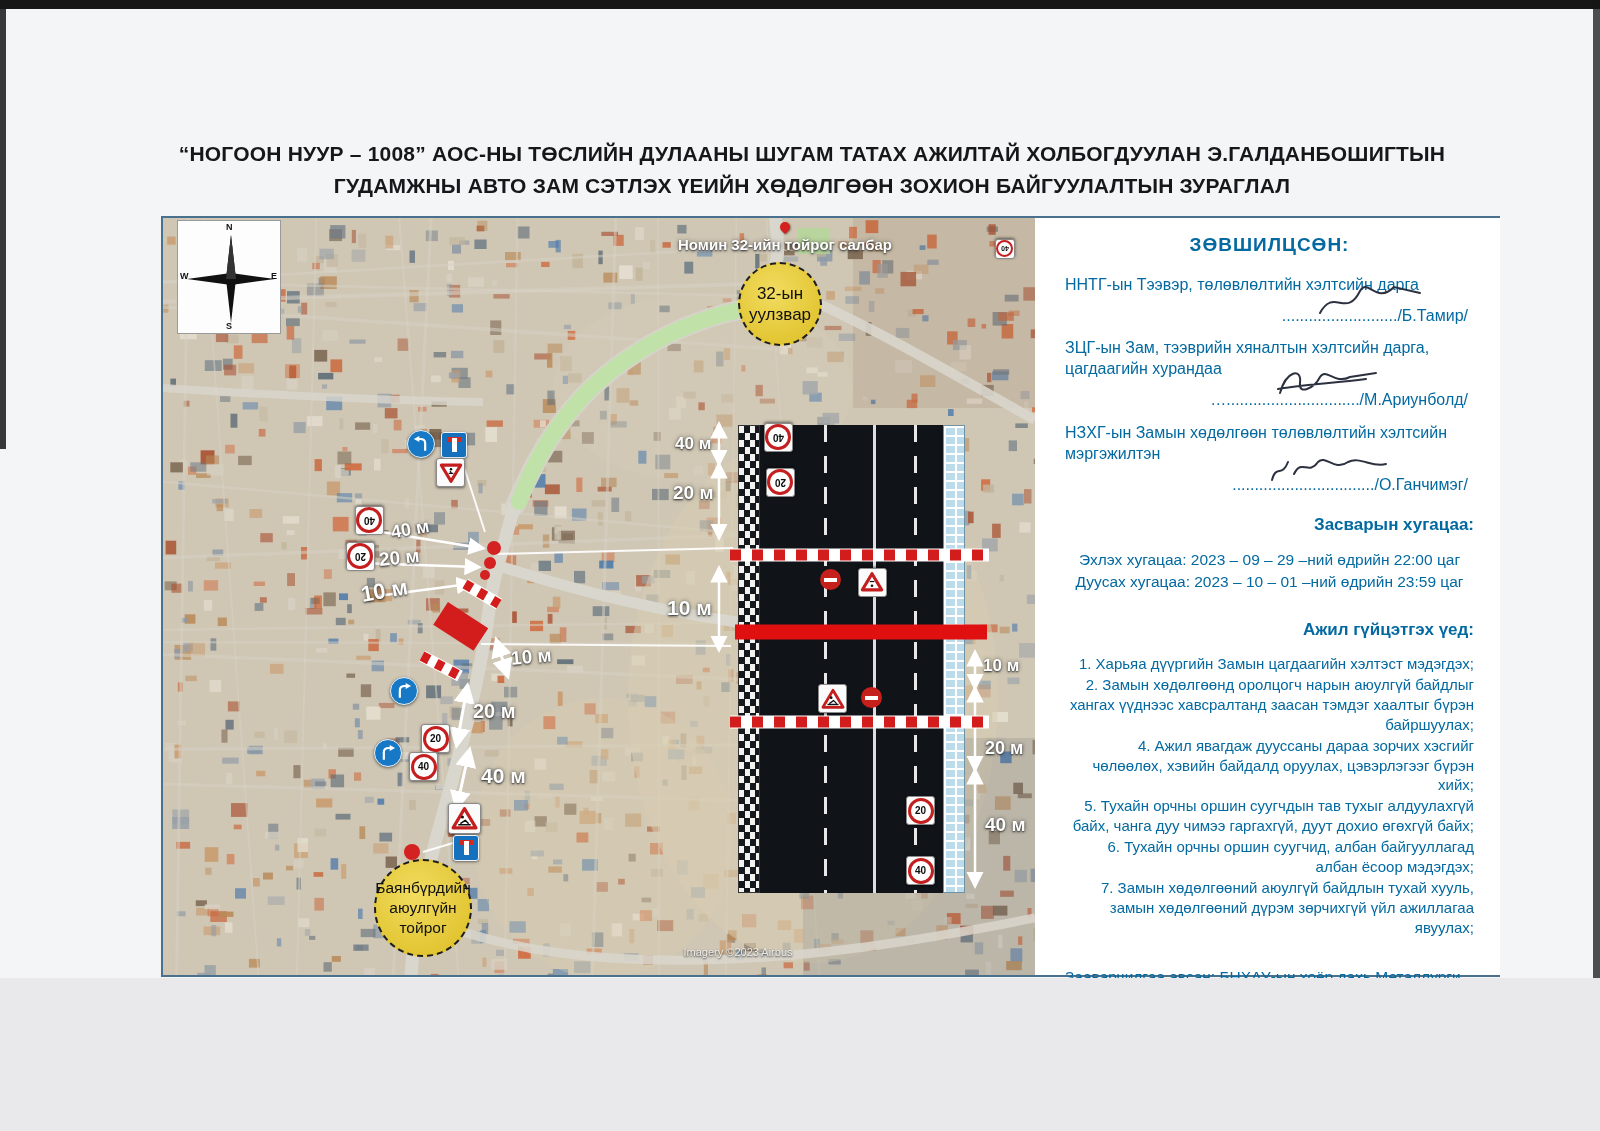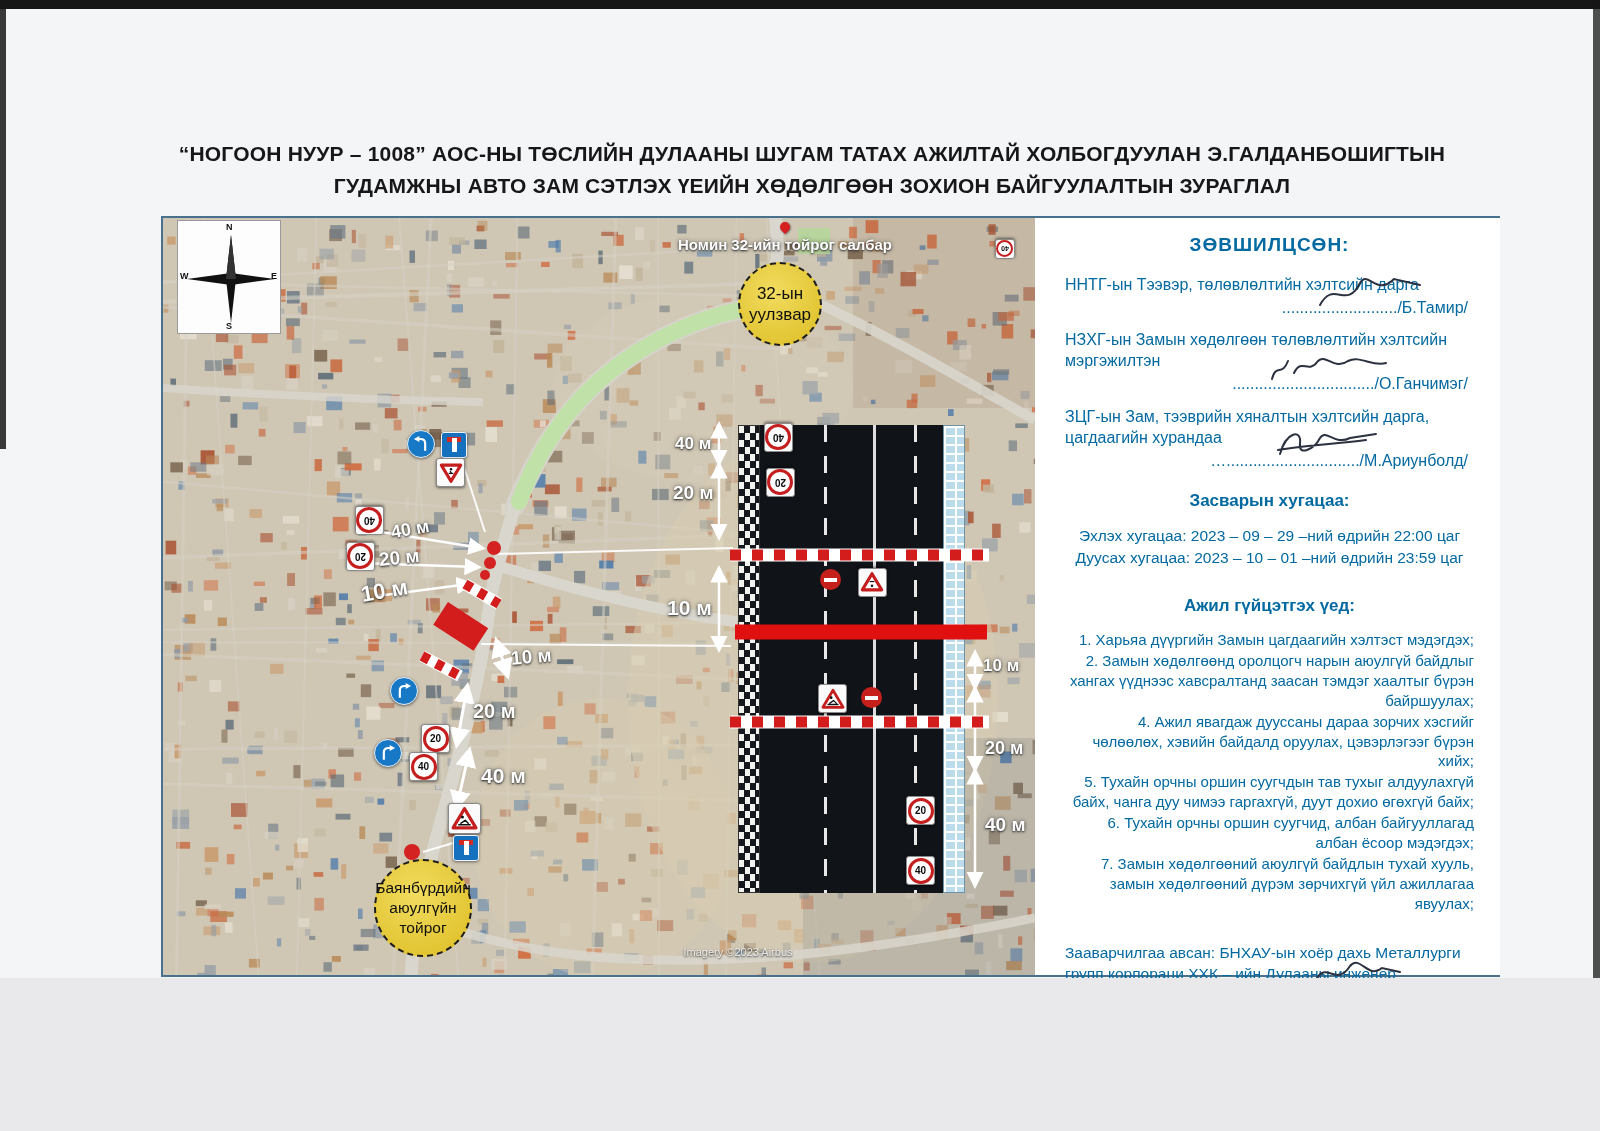--- a/index.html
+++ b/index.html
@@ -52,23 +52,23 @@
           text-shadow:0 1px 2px rgba(30,30,30,.9);}
   .compass{position:absolute;left:14px;top:2px;width:102px;height:112px;background:#fdfdfd;
            border:1px solid #9a9a9a;z-index:3;}
   .redpin{position:absolute;z-index:3;width:10px;height:10px;background:#d61f1f;border-radius:50% 50% 50% 0;
           transform:rotate(-45deg);box-shadow:0 1px 2px rgba(0,0,0,.5);}
   
   .panel{position:absolute;left:872px;top:0;width:465px;height:757px;background:#fff;
          box-sizing:border-box;padding:16px 26px 0 30px;font-size:16px;color:#0369a1;}
   .panel .head{text-align:center;font-weight:bold;font-size:19px;letter-spacing:1px;margin-bottom:18px;}
   .approval{margin-bottom:11px;line-height:1.32;}
-  .sigline{text-align:right;position:relative;margin-top:2px;padding-right:6px;}
+  .sigline{text-align:right;position:relative;margin-top:10px;padding-right:6px;}
   .sig{position:absolute;pointer-events:none;}
-  .sechead{text-align:center;font-weight:bold;font-size:17px;margin:20px 0 14px 0;}
+  .sechead{text-align:right;font-weight:bold;font-size:17px;margin:20px 0 14px 0;}
   .schedline{text-align:center;font-size:15.5px;line-height:1.45;}
   .workitem{font-size:15px;line-height:1.33;margin-bottom:1px;text-align:right;}
   .instr{position:relative;font-size:15.5px;line-height:1.38;margin-top:28px;}
 </style>
 </head>
 <body>
 
 <div class="page">
   <div class="edge" style="left:0;top:0;width:1600px;height:9px;"></div>
   <div class="edge" style="left:0;top:9px;width:6px;height:440px;opacity:.85;"></div>
@@ -1288,36 +1288,36 @@
         <div>ННТГ-ын Тээвэр, төлөвлөлтийн хэлтсийн дарга</div>
         <div class="sigline">
           <svg class="sig" style="right:50px;top:-26px;" width="110" height="42" viewBox="0 0 110 42">
             <path d="M6,34 C20,8 32,40 46,12 C54,-2 62,26 80,8 L106,14" stroke="#2c3140" stroke-width="2" fill="none" stroke-linecap="round"></path>
             </svg>
           <span>........................../Б.Тамир/</span>
         </div>
       </div>
 
       <div class="approval">
+        <div>ЗЦГ-ын Зам, тээврийн хяналтын хэлтсийн дарга, цагдаагийн хурандаа</div>
+        <div class="sigline">
+          <svg class="sig" style="right:90px;top:-26px;" width="110" height="42" viewBox="0 0 110 42">
+            <path d="M6,30 C12,8 28,4 26,20 C24,32 40,26 46,14 C52,4 60,22 76,14 L102,10 M4,26 C30,22 60,20 92,16" stroke="#2c3140" stroke-width="2" fill="none" stroke-linecap="round"></path>
+            </svg>
+          <span>…............................../М.Ариунболд/</span>
+        </div>
+      </div>
+
+      <div class="approval">
         <div>НЗХГ-ын Замын хөдөлгөөн төлөвлөлтийн хэлтсийн мэргэжилтэн</div>
         <div class="sigline">
           <svg class="sig" style="right:80px;top:-24px;" width="130" height="40" viewBox="0 0 130 40">
             <path d="M8,30 C12,14 18,28 24,12 M30,24 C38,8 44,26 54,12 C62,4 70,22 84,12 C96,6 108,18 122,14" stroke="#2c3140" stroke-width="2" fill="none" stroke-linecap="round"></path>
             </svg>
           <span>................................/О.Ганчимэг/</span>
-        </div>
-      </div>
-
-      <div class="approval">
-        <div>ЗЦГ-ын Зам, тээврийн хяналтын хэлтсийн дарга, цагдаагийн хурандаа</div>
-        <div class="sigline">
-          <svg class="sig" style="right:90px;top:-26px;" width="110" height="42" viewBox="0 0 110 42">
-            <path d="M6,30 C12,8 28,4 26,20 C24,32 40,26 46,14 C52,4 60,22 76,14 L102,10 M4,26 C30,22 60,20 92,16" stroke="#2c3140" stroke-width="2" fill="none" stroke-linecap="round"></path>
-            </svg>
-          <span>…............................../М.Ариунболд/</span>
         </div>
       </div>
 
       <div class="sechead">Засварын хугацаа:</div>
       <div class="schedline">Эхлэх хугацаа: 2023 – 09 – 29 –ний өдрийн 22:00 цаг</div>
       <div class="schedline">Дуусах хугацаа: 2023 – 10 – 01 –ний өдрийн 23:59 цаг</div>
 
       <div class="sechead" style="margin-top:26px;">Ажил гүйцэтгэх үед:</div>
       <div class="workitem">1. Харьяа дүүргийн Замын цагдаагийн хэлтэст мэдэгдэх;</div>
       <div class="workitem">2. Замын хөдөлгөөнд оролцогч нарын аюулгүй байдлыг хангах үүднээс хавсралтанд заасан тэмдэг хаалтыг бүрэн байршуулах;</div>

